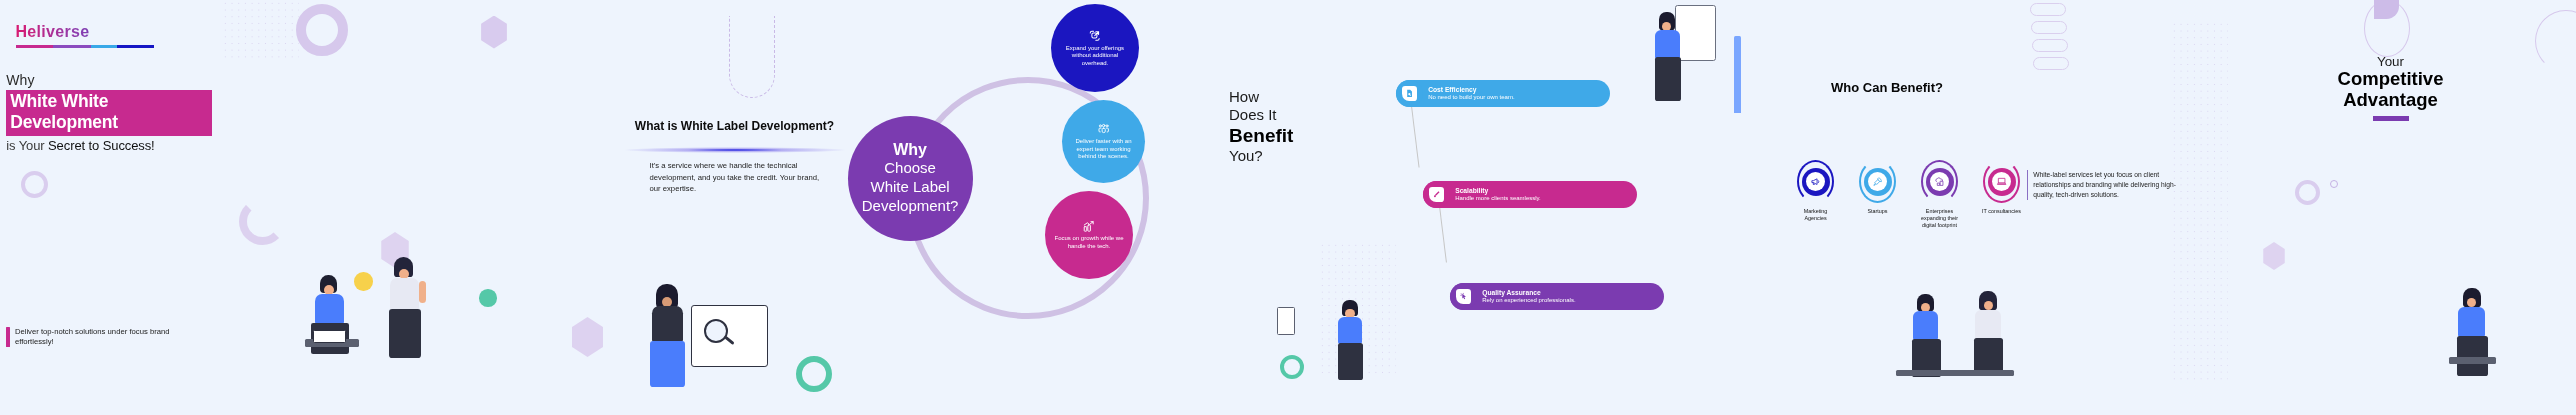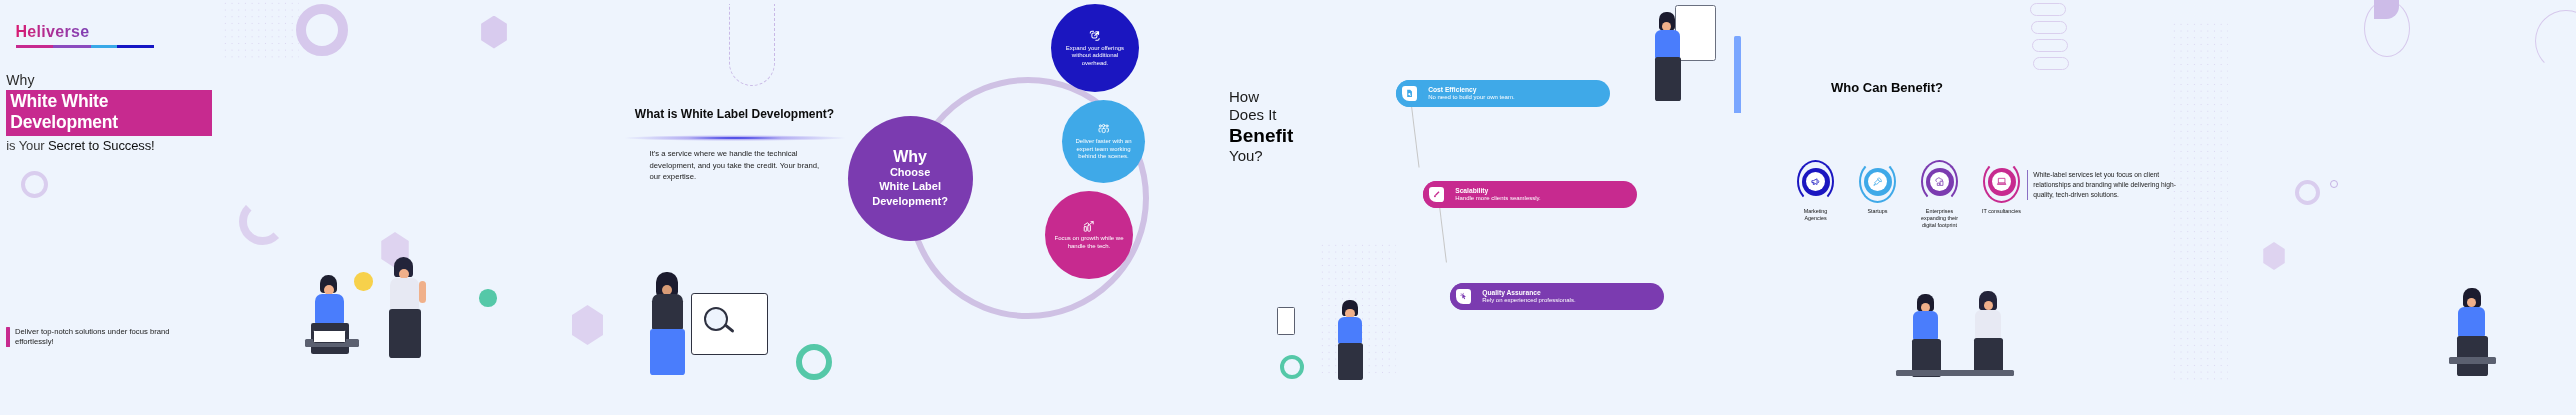--- a/index.html
+++ b/index.html
@@ -42,38 +42,38 @@
   .hl-band { display:inline-block; background:#c72a8f; color:#fff; font-size:17.5px;
              font-weight:700; padding:1.5px 4.1px 2.6px 4.1px; margin-top:1.5px; letter-spacing:-0.2px;}
   .hl-tail { font-size:13px; color:#111; margin-top:2.6px; letter-spacing:-0.1px;}
   .hl-tail .lite { font-weight:300; color:#3b3b3b; }
   .hl-tail .bold { font-weight:400; }
   .p1-foot { position:absolute; left:6.2px; top:327px; width:170px; display:flex; gap:4.6px; }
   .p1-bar { width:4.1px; background:#c72a8f; border-radius:0.5px; flex:0 0 4.1px; }
   .p1-foot-txt { font-size:7.7px; line-height:1.32; color:#1b1b1b; font-weight:300; }
 
   
-  #p2 { position:absolute; left:554px; top:4px; width:361px; height:400px; }
+  #p2 { position:absolute; left:554px; top:16px; width:361px; height:400px; }
   .p2-title { position:absolute; left:50%; transform:translateX(-50%); top:103px;
               font-size:12px; font-weight:700; color:#0c0c0c; white-space:nowrap; }
   .p2-glow { position:absolute; left:50%; transform:translateX(-50%); top:131px;
              width:222px; height:6.2px; border-radius:50%;
              background: radial-gradient(ellipse at center,#1c1ce0 0%, rgba(110,90,230,.45) 32%, rgba(190,180,245,0) 72%); }
   .p2-body { position:absolute; left:50%; transform:translateX(-50%); top:144px; width:170px;
              text-align:left; font-size:7.7px; line-height:1.5; color:#222; font-weight:300; }
 
   
   #p3 { position:absolute; left:845px; top:0; width:371px; height:416px; }
   .p3-orbit { position:absolute; left:62px; top:77px; width:242px; height:242px;
               border-radius:50%; border:6.7px solid #cfc1e4; }
   .p3-core { position:absolute; left:2.6px; top:116px; width:125px; height:125px; border-radius:50%;
              background:#7b3bb0; color:#fff; display:flex; flex-direction:column;
              align-items:center; justify-content:center; text-align:center; }
   .p3-core .w { font-size:16px; font-weight:700; line-height:1; }
-  .p3-core .s { font-size:11px; font-weight:700; line-height:1.22; margin-top:1px; }
+  .p3-core .s { font-size:15px; font-weight:400; line-height:1.22; margin-top:1px; }
   .bubble { position:absolute; border-radius:50%; color:#fff; display:flex;
             flex-direction:column; align-items:center; justify-content:center;
             text-align:center; padding:0 8.2px; }
   .bubble .btxt { font-size:6px; line-height:1.25; font-weight:300; margin-top:2.6px; }
   .bubble svg { width:13.4px; height:13.4px; }
 
   
   #p4 { position:absolute; left:1216px; top:0; width:422px; height:416px; }
   .p4-head { position:absolute; left:13px; top:88px; width:155px; }
   .p4-head .l1, .p4-head .l2, .p4-head .l4 { font-size:15px; font-weight:300; color:#1a1a1a; line-height:1.22; }
@@ -420,20 +420,26 @@
     <div class="deco" style="left:258px;top:370px;width:118px;height:6.2px;background:#5b6070;border-radius:1.5px;"></div>
   </section>
 
   <section id="p6">
     <div class="deco ring" style="left:118px;top:0;width:46px;height:57px;border-width:1px;border-color:#d6c8ec;"></div>
     <div class="deco" style="left:128px;top:-6.2px;width:25px;height:25px;background:#cdbce8;border-radius:0 0 12.4px 0;"></div>
     <div class="deco ring" style="left:49px;top:180px;width:25px;height:25px;border-width:4.6px;border-color:#d9cdee;"></div>
     <div class="deco ring" style="left:84px;top:180px;width:8.2px;height:8.2px;border-width:1.5px;border-color:#c5b2e4;"></div>
     <div class="deco hex" style="left:15.5px;top:242px;width:25px;height:28px;background:#ded3f0;"></div>
 
+    <div class="p6-head">
+      <div class="y">Your</div>
+      <div class="c1">Competitive</div>
+      <div class="c2">Advantage</div>
+      <div class="p6-ul"></div>
+    </div>
 
     <div class="person" style="left:206px;top:296px;">
       <div style="position:absolute;left:11.3px;top:-8.2px;width:17.5px;height:19.6px;border-radius:8.2px 8.2px 3.1px 3.1px;background:#1b1b2e;"></div>
       <div style="position:absolute;left:15px;top:2.1px;width:9.3px;height:9.3px;border-radius:50%;background:#f0b08a;"></div>
       <div style="position:absolute;left:6.2px;top:11.3px;width:27px;height:30px;border-radius:6.2px 6.2px 2.1px 2.1px;background:#4a7dfc;"></div>
       <div style="position:absolute;left:5.2px;top:40px;width:31px;height:40px;border-radius:2.6px;background:#2e3140;"></div>
       <div style="position:absolute;left:-3.1px;top:61px;width:47px;height:7.2px;background:#5b6070;border-radius:1.5px;"></div>
     </div>
   </section>
 

